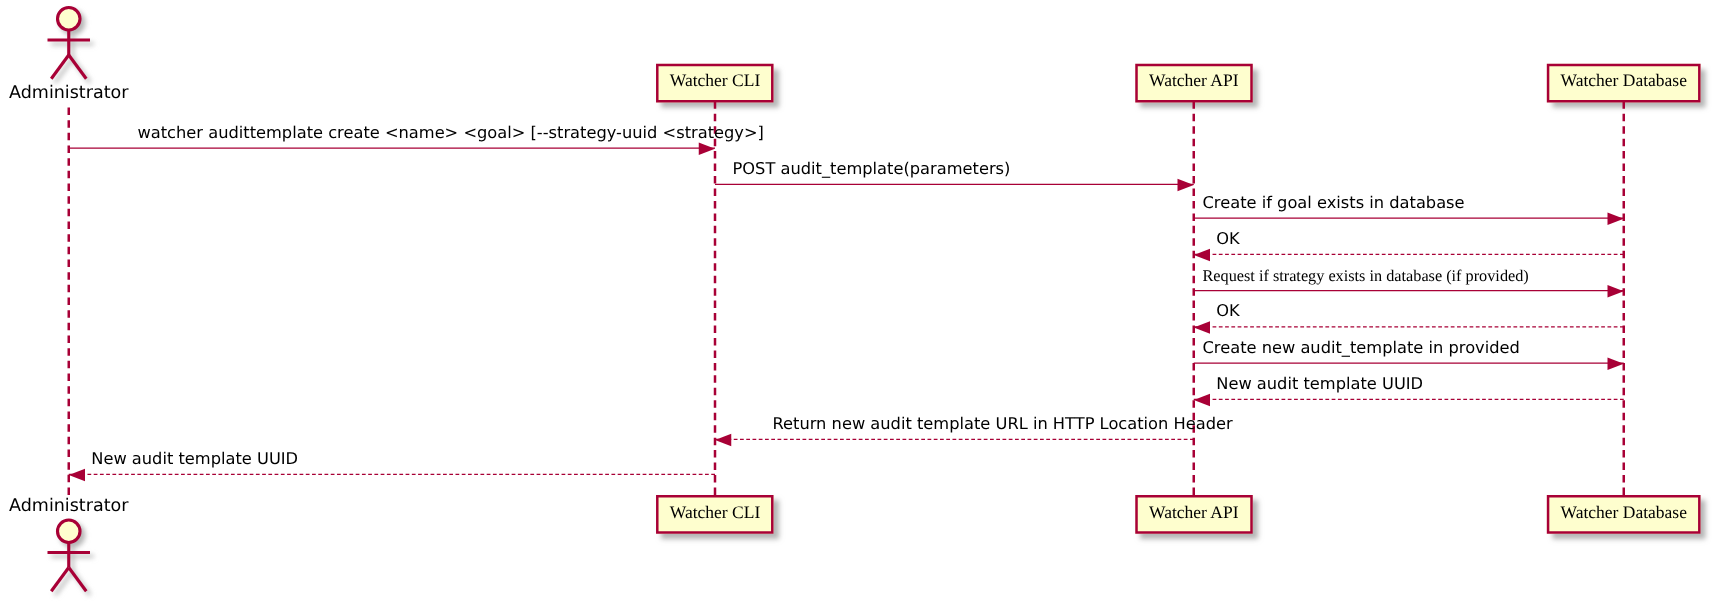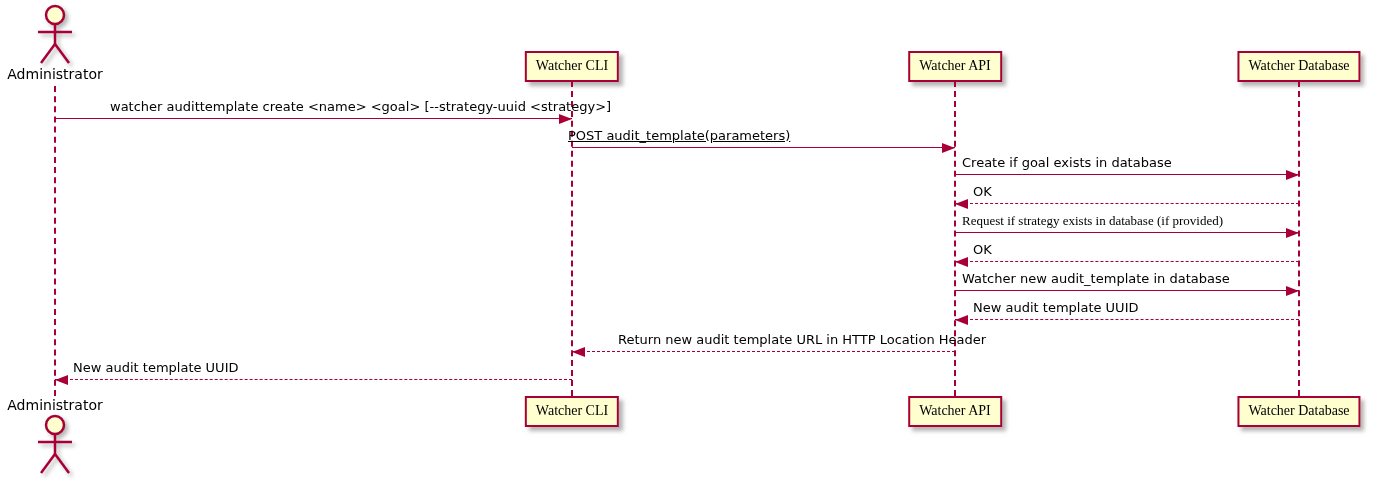--- a/index.html
+++ b/index.html
@@ -88,36 +88,36 @@
   <div class="lifeline" style="left:571px; top:81px; height:315px;"></div>
   <div class="lifeline" style="left:954px; top:81px; height:315px;"></div>
   <div class="lifeline" style="left:1298px;top:81px; height:315px;"></div>
 
   <div id="messages-layer">
       <div class="msg-line solid" style="left: 55px; top: 118px; width: 517px;"></div>
       <div class="msg-head right" style="left: 559px; top: 114px;"></div>
       <div class="msg-label" style="left: 79px; top: 99px; margin-left: 31px;">watcher audittemplate create &lt;name&gt; &lt;goal&gt; [--strategy-uuid &lt;strategy&gt;]</div>
       <div class="msg-line solid" style="left: 572px; top: 147px; width: 383px;"></div>
       <div class="msg-head right" style="left: 942px; top: 143px;"></div>
-      <div class="msg-label" style="left: 568px; top: 128px; text-decoration: underline;">POST audit_template(parameters)</div>
+      <div class="msg-label" style="left: 586px; top: 128px;">POST audit_template(parameters)</div>
       <div class="msg-line solid" style="left: 955px; top: 174px; width: 344px;"></div>
       <div class="msg-head right" style="left: 1286px; top: 170px;"></div>
       <div class="msg-label" style="left: 962px; top: 155px;">Create if goal exists in database</div>
       <div class="msg-line dashed" style="left: 955px; top: 203px; width: 344px;"></div>
       <div class="msg-head left" style="left: 955px; top: 199px;"></div>
       <div class="msg-label" style="left: 973px; top: 184px;">OK</div>
       <div class="msg-line solid" style="left: 955px; top: 232px; width: 344px;"></div>
       <div class="msg-head right" style="left: 1286px; top: 228px;"></div>
       <div class="msg-label" style="left: 962px; top: 213px; font-family: Liberation Serif, serif;">Request if strategy exists in database (if provided)</div>
       <div class="msg-line dashed" style="left: 955px; top: 261px; width: 344px;"></div>
       <div class="msg-head left" style="left: 955px; top: 257px;"></div>
       <div class="msg-label" style="left: 973px; top: 242px;">OK</div>
       <div class="msg-line solid" style="left: 955px; top: 290px; width: 344px;"></div>
       <div class="msg-head right" style="left: 1286px; top: 286px;"></div>
-      <div class="msg-label" style="left: 962px; top: 271px;">Watcher new audit_template in database</div>
+      <div class="msg-label" style="left: 962px; top: 271px;">Create new audit_template in provided</div>
       <div class="msg-line dashed" style="left: 955px; top: 319px; width: 344px;"></div>
       <div class="msg-head left" style="left: 955px; top: 315px;"></div>
       <div class="msg-label" style="left: 973px; top: 300px;">New audit template UUID</div>
       <div class="msg-line dashed" style="left: 572px; top: 351px; width: 383px;"></div>
       <div class="msg-head left" style="left: 572px; top: 347px;"></div>
       <div class="msg-label" style="left: 618px; top: 332px;">Return new audit template URL in HTTP Location Header</div>
       <div class="msg-line dashed" style="left: 55px; top: 379px; width: 517px;"></div>
       <div class="msg-head left" style="left: 55px; top: 375px;"></div>
       <div class="msg-label" style="left: 73px; top: 360px;">New audit template UUID</div>
     </div>

